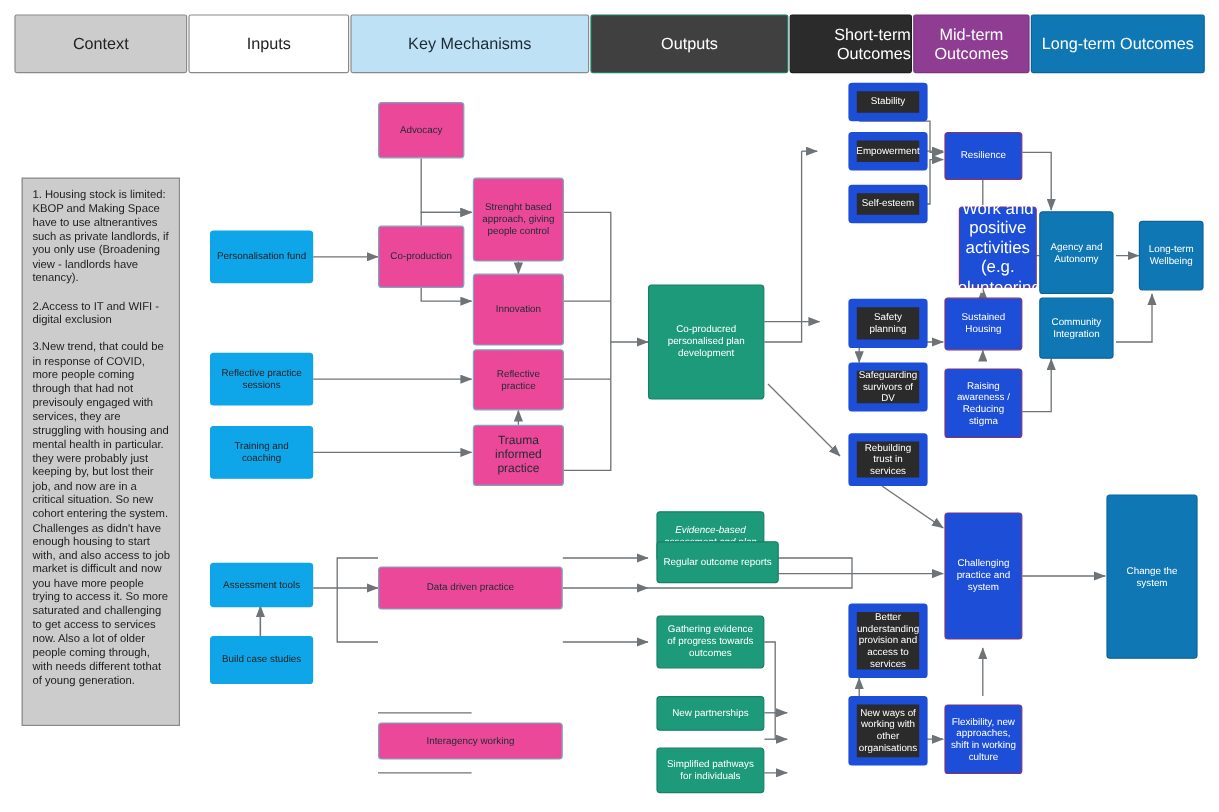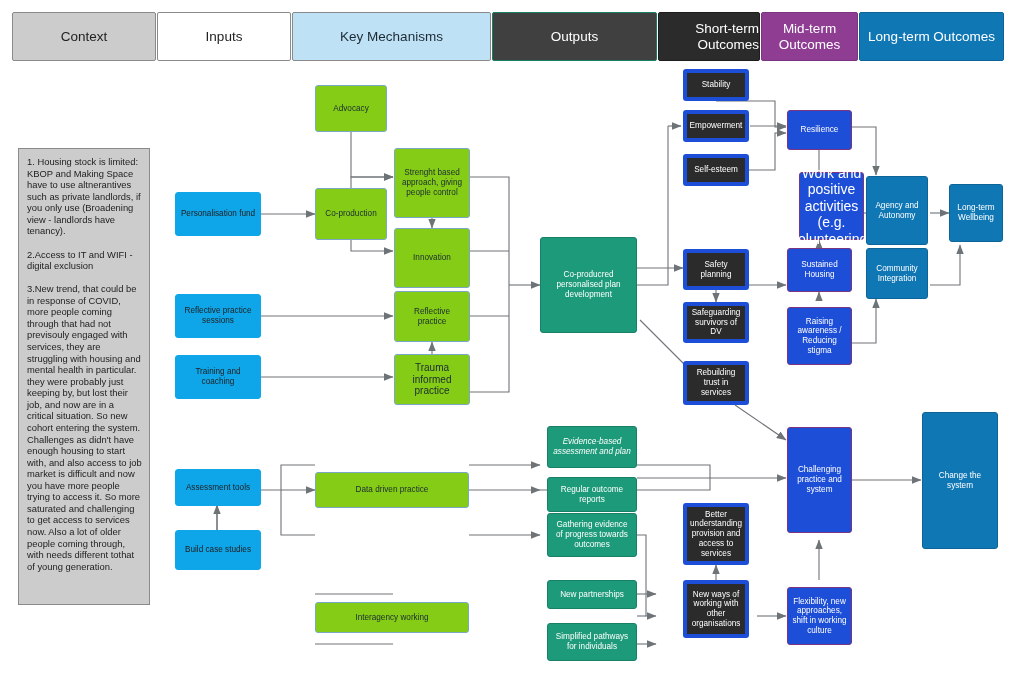--- a/index.html
+++ b/index.html
@@ -6,23 +6,23 @@
   body{font-family:"Liberation Sans",sans-serif;}
   #canvas{position:relative;width:1016px;height:677px;background:#fff;overflow:hidden;}
   #wires{position:absolute;left:0;top:0;width:1016px;height:677px;pointer-events:none;}
   .hdr{position:absolute;display:flex;align-items:center;justify-content:center;
        text-align:center;box-sizing:border-box;border:1px solid #8a8a8a;border-radius:2px;
        font-size:13.5px;line-height:1.15;}
   .node{position:absolute;display:flex;align-items:center;justify-content:center;
         text-align:center;box-sizing:border-box;border-radius:3px;
         padding:2px 4px;line-height:1.18;}
   .n-white{background:#0ea5e9;border:1px solid #0ea5e9;color:#222;}
-  .n-blue{background:#84cc16;border:1px solid #7aa8c4;color:#1c2b33;}
+  .n-blue{background:#ec4899;border:1px solid #7aa8c4;color:#1c2b33;}
   .n-green{background:#1d9a7a;border:1px solid #178066;color:#ffffff;}
-  .n-dark{background:#2b2b2b;border:4px solid #1d4ed8;color:#ffffff;}
+  .n-dark{background:#2b2b2b;border:7px solid #1d4ed8;color:#ffffff;margin-left:24px;}
   .n-purple{background:#1d4ed8;border:1px solid #7b3580;color:#ffffff;}
   .n-deepblue{background:#1077b5;border:1px solid #0d6499;color:#ffffff;}
   .ctxbox{position:absolute;background:#cccccc;border:1px solid #8a8a8a;
           box-sizing:border-box;padding:7px 6px 7px 8px;color:#1d1d1d;
           font-size:9.4px;line-height:1.23;text-align:left;white-space:pre-wrap;}
   .h-grey{background:#cccccc;color:#222;}
   .h-white{background:#ffffff;color:#222;}
   .h-blue{background:#bfe1f6;color:#1c2b33;}
   .h-green{background:#404040;color:#fff;border-color:#178066;}
   .h-dark{background:#2b2b2b;color:#fff;border-color:#1d1d1d;text-align:right;}
@@ -140,21 +140,21 @@
   <div class="node n-blue" style="left:315px;top:188px;width:72px;height:52px;font-size:8.2px;">Co-production</div>
   <div class="node n-blue" style="left:394px;top:148px;width:76px;height:70px;font-size:8.2px;">Strenght based approach, giving people control</div>
   <div class="node n-blue" style="left:394px;top:228px;width:76px;height:60px;font-size:8.2px;">Innovation</div>
   <div class="node n-blue" style="left:394px;top:291px;width:76px;height:51px;font-size:8.2px;">Reflective practice</div>
   <div class="node n-blue" style="left:394px;top:354px;width:76px;height:51px;font-size:10px;">Trauma informed practice</div>
   <div class="node n-blue" style="left:315px;top:472px;width:154px;height:36px;font-size:8.2px;">Data driven practice</div>
   <div class="node n-blue" style="left:315px;top:602px;width:154px;height:31px;font-size:8.2px;">Interagency working</div>
 
   <div class="node n-green" style="left:540px;top:237px;width:97px;height:96px;font-size:8.2px;">Co-producred personalised plan development</div>
   <div class="node n-green" style="left:547px;top:426px;width:90px;height:42px;font-size:8.2px;font-style:italic;">Evidence-based assessment and plan</div>
-  <div class="node n-green" style="left:547px;top:477px;width:90px;height:35px;font-size:8.2px;">Regular outcome reports</div>
+  <div class="node n-green" style="left:547px;top:451px;width:102px;height:35px;font-size:8.2px;">Regular outcome reports</div>
   <div class="node n-green" style="left:547px;top:513px;width:90px;height:44px;font-size:8.2px;">Gathering evidence of progress towards outcomes</div>
   <div class="node n-green" style="left:547px;top:580px;width:90px;height:29px;font-size:8.2px;">New partnerships</div>
   <div class="node n-green" style="left:547px;top:623px;width:90px;height:38px;font-size:8.2px;">Simplified pathways for individuals</div>
 
   <div class="node n-dark" style="left:683px;top:69px;width:66px;height:32px;font-size:8.2px;">Stability</div>
   <div class="node n-dark" style="left:683px;top:110px;width:66px;height:32px;font-size:8.2px;">Empowerment</div>
   <div class="node n-dark" style="left:683px;top:154px;width:66px;height:32px;font-size:8.2px;">Self-esteem</div>
   <div class="node n-dark" style="left:683px;top:249px;width:66px;height:41px;font-size:8.2px;">Safety planning</div>
   <div class="node n-dark" style="left:683px;top:302px;width:66px;height:41px;font-size:8.2px;">Safeguarding survivors of DV</div>
   <div class="node n-dark" style="left:683px;top:361px;width:66px;height:44px;font-size:8.2px;">Rebuilding trust in services</div>

